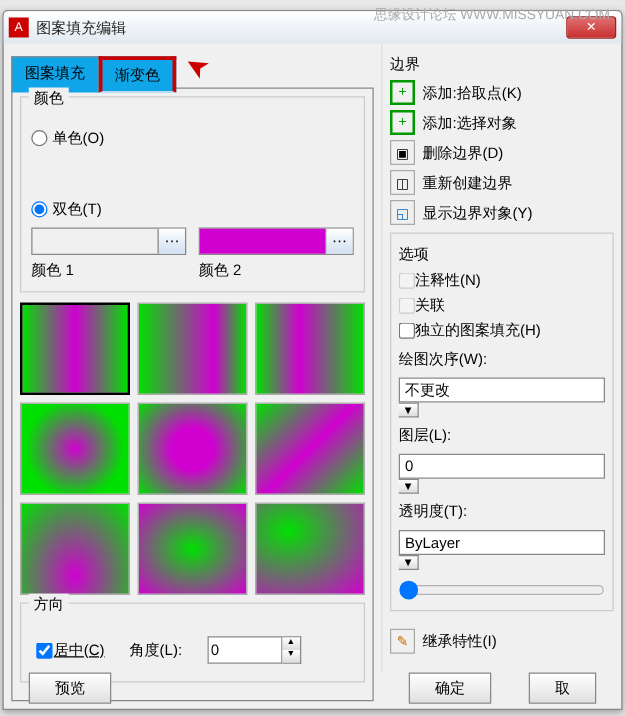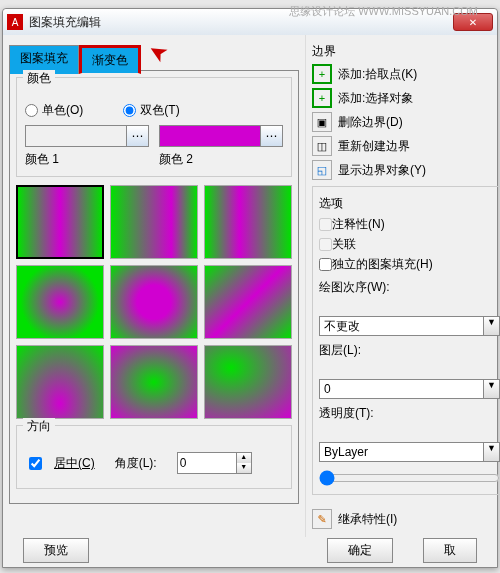--- a/index.html
+++ b/index.html
@@ -1,58 +1,58 @@
 <!DOCTYPE html>
 <html><head>
 <meta charset="utf-8">
 <style>
 * { box-sizing: border-box; margin: 0; padding: 0; font-family: "Microsoft YaHei", SimSun, sans-serif; font-size: 12px; }
 body { background: #e8e8e8; width: 500px; height: 573px; position: relative; }
-.watermark { position: absolute; top: 4px; right: 22px; color: #aaa; font-size: 11px; z-index: 100; }
+.watermark { position: absolute; top: 4px; right: 12px; color: #aaa; font-size: 11px; z-index: 100; }
 .window { position: absolute; top: 8px; left: 2px; width: 496px; height: 560px; background: #f0f0f0; border: 1px solid #888; border-radius: 4px 4px 0 0; box-shadow: 0 2px 6px rgba(0,0,0,.3); }
 .titlebar { height: 26px; background: linear-gradient(#fff,#e0e8f0); border-radius: 4px 4px 0 0; display: flex; align-items: center; padding: 0 4px; position: relative; }
 .app-icon { width: 16px; height: 16px; background: #c00; color: #fff; font-size: 10px; display: flex; align-items: center; justify-content: center; margin-right: 6px; }
 .title-text { flex: 1; color: #222; }
 .close-btn { width: 40px; height: 18px; background: linear-gradient(#e07070,#c83030); border: 1px solid #a02020; border-radius: 3px; color: #fff; display: flex; align-items: center; justify-content: center; font-size: 10px; }
 .body-area { display: flex; height: calc(100% - 56px); }
 .left-pane { width: 320px; padding: 4px 6px; }
 .right-pane { flex: 1; padding: 4px 6px; border-left: 1px solid #ddd; }
 .tabs { display: flex; position: relative; margin-bottom: 2px; }
 .tab { padding: 4px 10px; border: 1px solid #888; background: #0ea5e9; position: relative; top: 6px; }
 .tab.active { border: 3px solid #c00; border-bottom: 1px solid #f0f0f0; font-weight: normal; z-index: 2; }
 .tab:not(.active) { border-bottom: none; }
 .arrow { position: absolute; left: 140px; top: 2px; color: #c00; font-size: 20px; font-weight: bold; transform: rotate(210deg); }
 .tab-content { border: 1px solid #888; padding: 6px; }
 .fieldset { border: 1px solid #ccc; padding: 20px 8px 8px; margin-bottom: 8px; position: relative; }
 .fieldset-title { position: absolute; top: -8px; left: 6px; background: #f0f0f0; padding: 0 4px; }
-.radio-row { display: flex; gap: 40px; margin: 4px 0 6px; }
+.radio-row { display: flex; gap: 40px; margin: 4px 0 6px; flex-direction: column; }
 .radio-row label { display: flex; align-items: center; gap: 4px; }
 .color-row { display: flex; gap: 10px; }
 .color-picker { flex: 1; }
 .swatch-wrap { display: flex; border: 1px solid #888; height: 22px; }
 .swatch { flex: 1; }
 .swatch-btn { width: 22px; background: linear-gradient(#fff,#d0dff0); border-left: 1px solid #888; display: flex; align-items: center; justify-content: center; }
 .color-label { margin-top: 4px; }
 .grid3 { display: grid; grid-template-columns: repeat(3,1fr); gap: 6px; margin: 6px 0; }
 .grad { width: 88px; height: 74px; border: 1px solid #aaa; }
 .grad.selected { border: 2px solid #000; }
 .dir-row { display: flex; align-items: center; gap: 20px; padding: 6px 4px; }
-.dir-row label { display: flex; align-items: center; gap: 12px; text-decoration: underline; }
+.dir-row label { display: flex; align-items: center; gap: 1px; text-decoration: underline; }
 .spin { display: flex; }
 .spin input { width: 60px; border: 1px solid #888; padding: 2px; }
 .spin-btns { display: flex; flex-direction: column; border: 1px solid #888; border-left: none; }
 .spin-btns span { width: 14px; height: 10px; font-size: 7px; text-align: center; background: linear-gradient(#fff,#ddd); }
 .section-title { font-weight: normal; margin: 4px 0; }
 .side-item { display: flex; align-items: center; gap: 6px; margin: 4px 0; }
 .side-icon { width: 20px; height: 20px; border: 1px solid #aaa; display: flex; align-items: center; justify-content: center; font-size: 11px; }
 .green-plus { color: #090; border: 2px solid #090; }
 .opt-block { border: 1px solid #ccc; padding: 4px 6px; margin-top: 6px; }
 .opt-block label { display: flex; align-items: center; gap: 0; margin: 3px 0; }
 .field-label { margin-top: 6px; }
-.combo { display: flex; margin: 20px 0 4px; }
+.combo { display: flex; margin: 6px 0 4px; flex-direction: column; }
 .combo input { flex: 1; border: 1px solid #888; padding: 2px 4px; background: #fff; }
 .combo span { width: 16px; border: 1px solid #888; border-left: none; background: linear-gradient(#fff,#ddd); text-align: center; font-size: 9px; }
 .slider { width: 100%; margin: 4px 0; }
 .inherit { margin-top: 14px; }
 .footer { position: absolute; bottom: 4px; left: 0; right: 0; display: flex; gap: 30px; padding: 0 20px; }
 .footer button { padding: 3px 20px; border: 1px solid #888; background: linear-gradient(#fff,#e0e0e0); }
 .footer .spacer { flex: 1; }
 </style>
 </head>
 <body>

